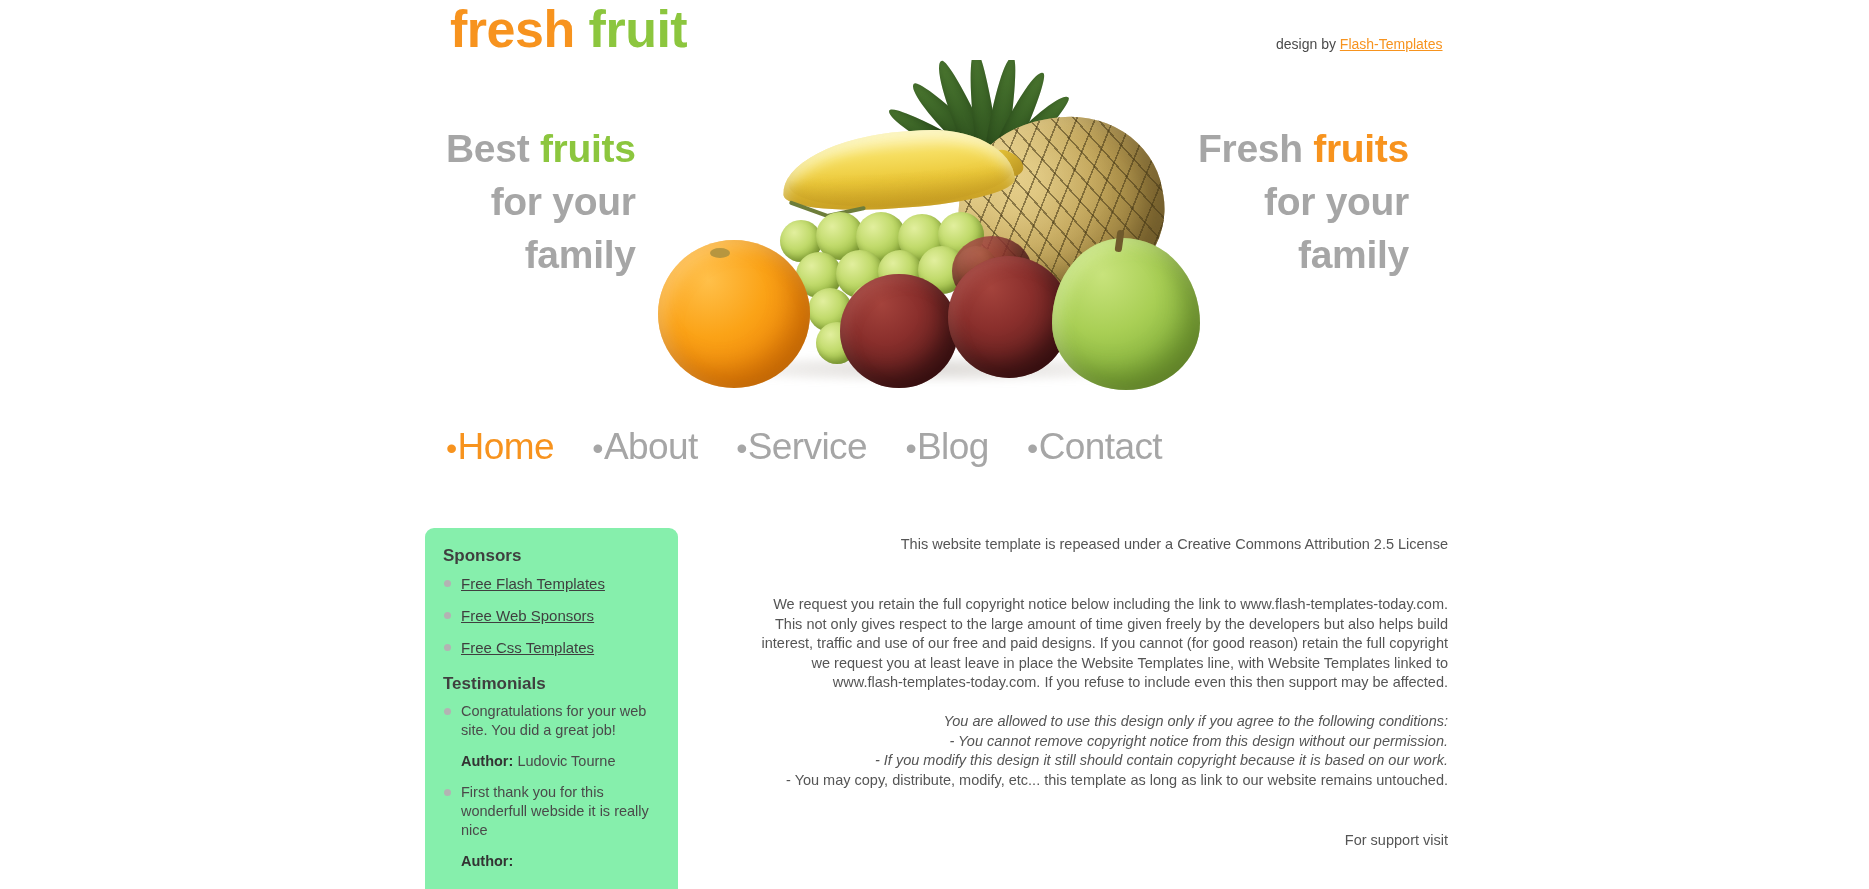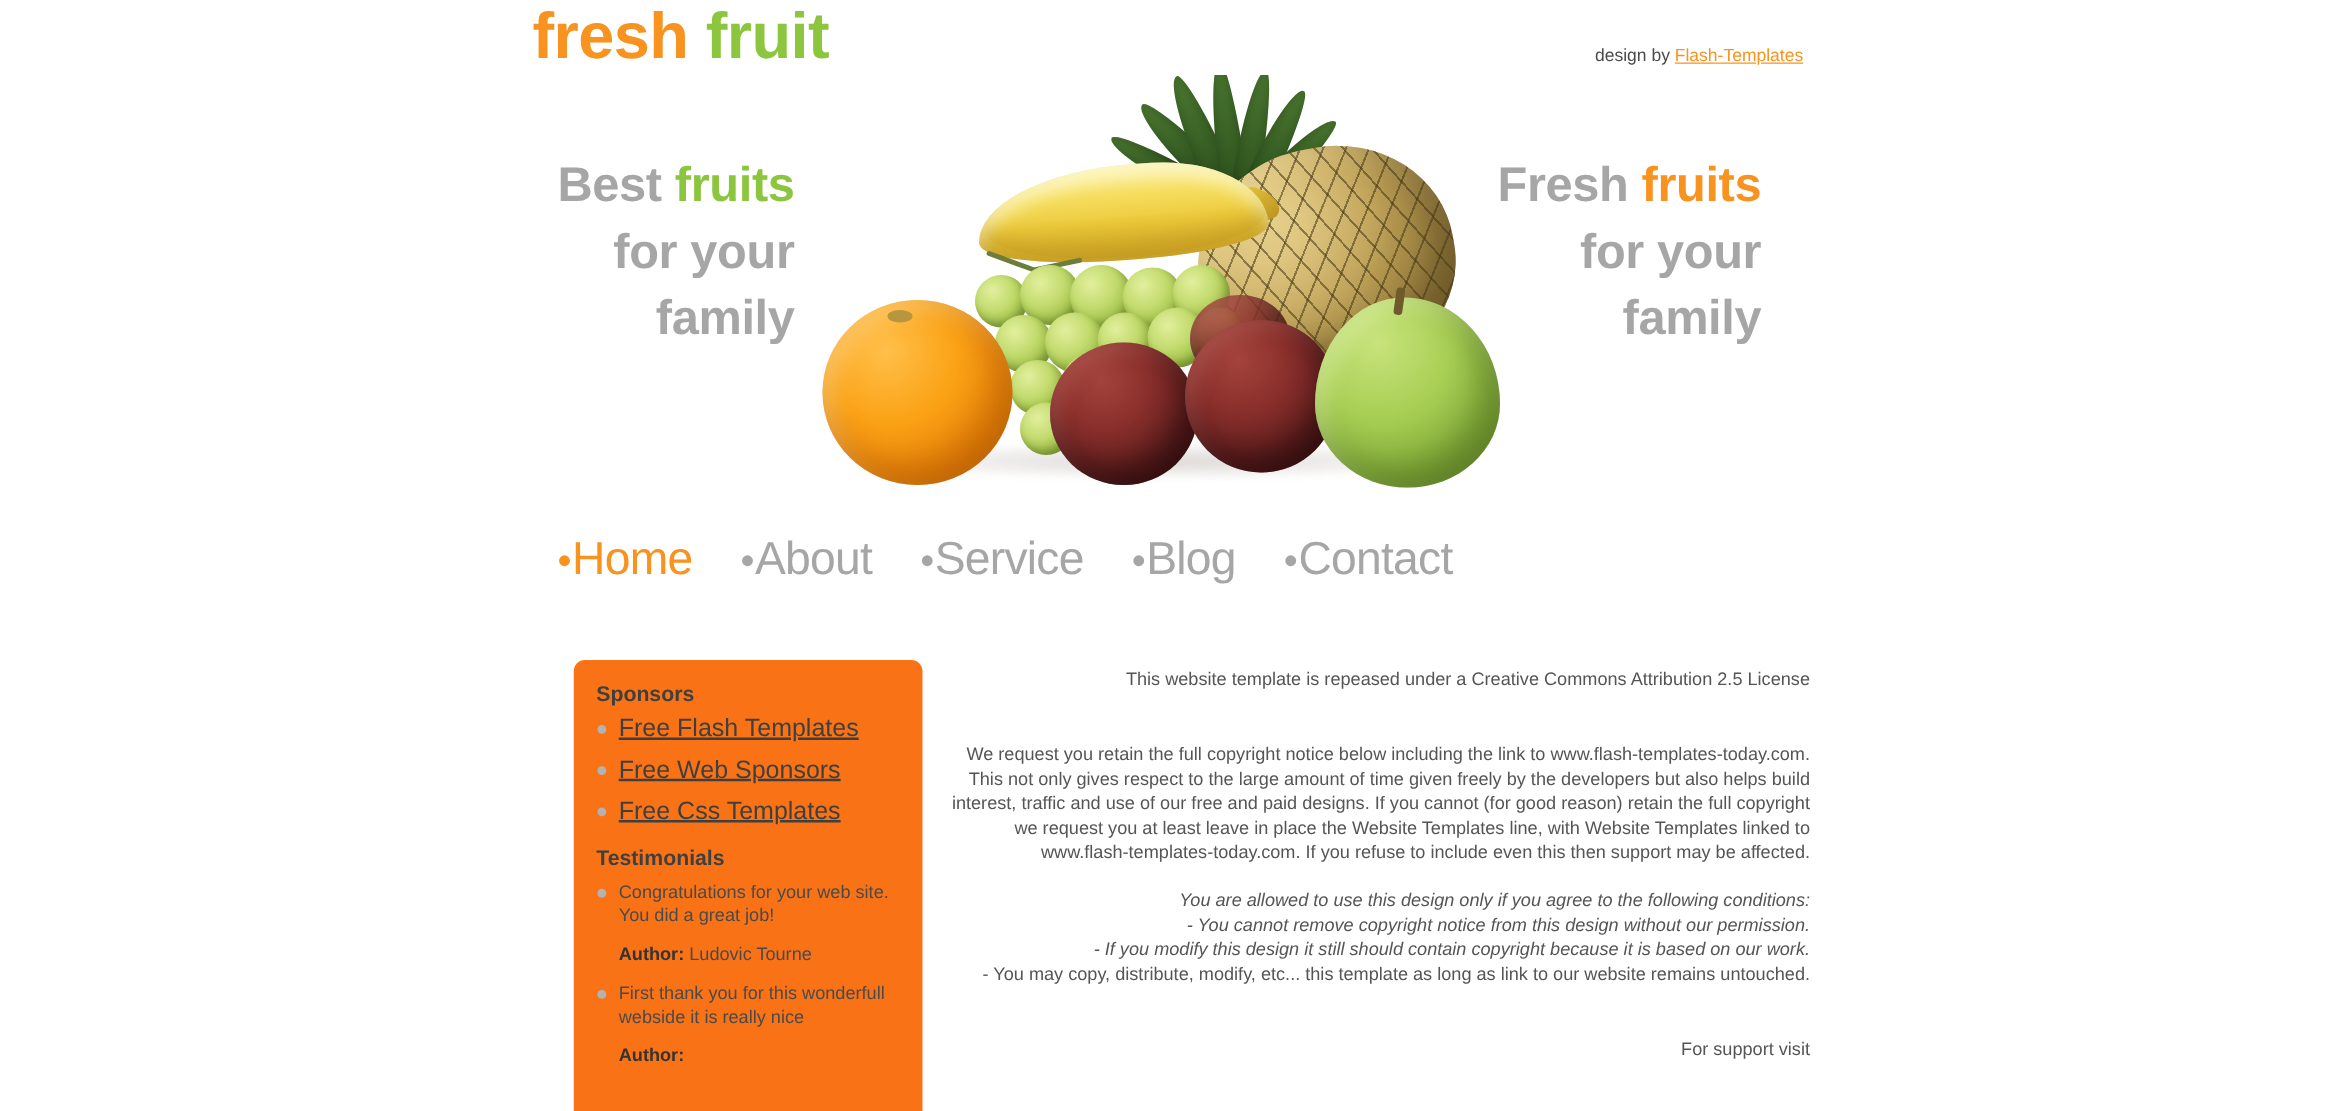--- a/index.html
+++ b/index.html
@@ -15,21 +15,21 @@
   .page {
     position: relative;
     width: 1869px;
     height: 889px;
     background: #ffffff;
   }
 
   
   .logo {
     position: absolute;
-    left: 426px;
+    left: 450px;
     top: 0px;
     font-size: 52px;
     font-weight: bold;
     letter-spacing: -0.5px;
     line-height: 58px;
     white-space: nowrap;
   }
   .logo .w1 { color: #f7931e; }
   .logo .w2 { color: #8cc63e; }
 
@@ -202,25 +202,25 @@
     margin-right: 34px;
     white-space: nowrap;
     letter-spacing: -0.6px;
   }
   .nav-item .bullet { font-size: 32px; margin-right: 1px; }
   .nav-item.active { color: #f7931e; }
 
   
   .sidebar {
     position: absolute;
-    left: 459px;
+    left: 425px;
     top: 528px;
-    width: 279px;
+    width: 253px;
     height: 361px;
-    background: #f97316;
+    background: #86efac;
     border-radius: 9px 9px 0 0;
     padding: 18px 18px 0 18px;
     overflow: hidden;
   }
   .sidebar h3 {
     margin: 0 0 8px 0;
     font-size: 17px;
     font-weight: bold;
     color: #3f3f3f;
   }
@@ -242,21 +242,21 @@
     content: "";
     position: absolute;
     left: 1px; top: 6px;
     width: 7px; height: 7px;
     border-radius: 50%;
     background: #b3b3b3;
   }
   .sidebar li a {
     color: #3f3f3f;
     text-decoration: underline;
-    font-size: 20px;
+    font-size: 15px;
   }
   .testimonial-author {
     padding-left: 18px;
     margin: 0 0 12px 0;
     font-size: 14.5px;
     line-height: 19px;
     color: #4a4a4a;
   }
   .testimonial-author b { color: #333; }
 

